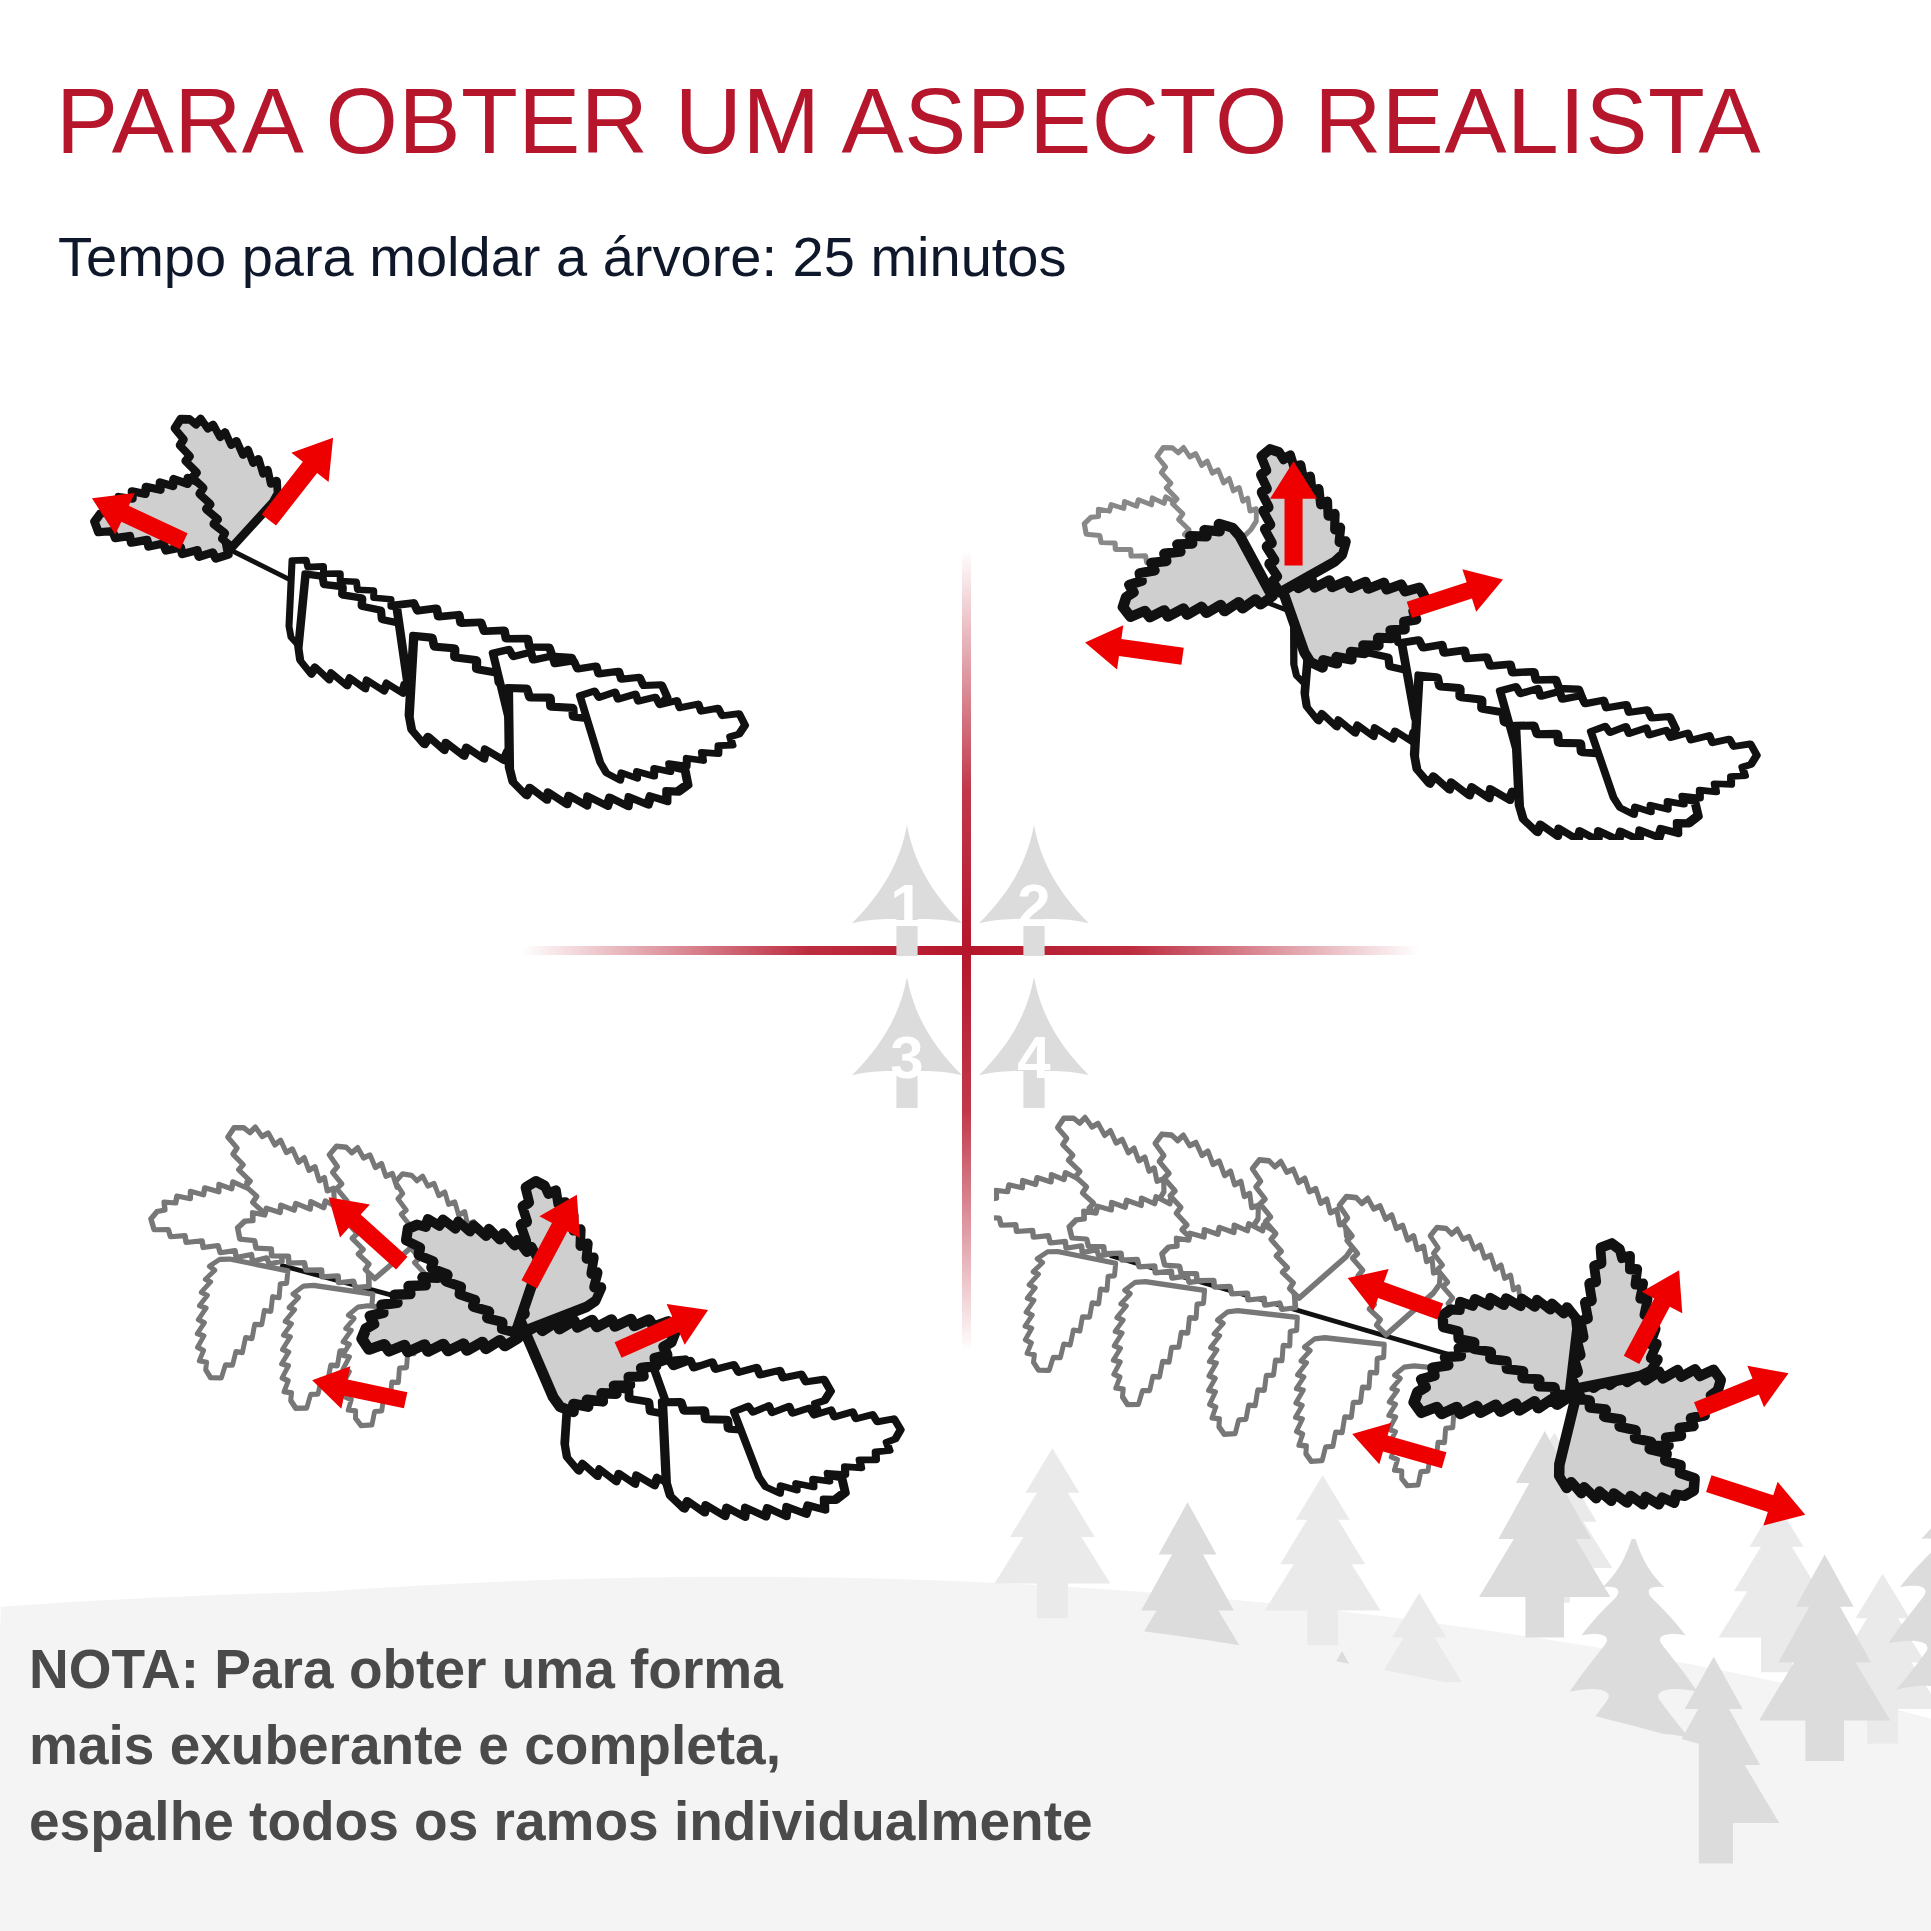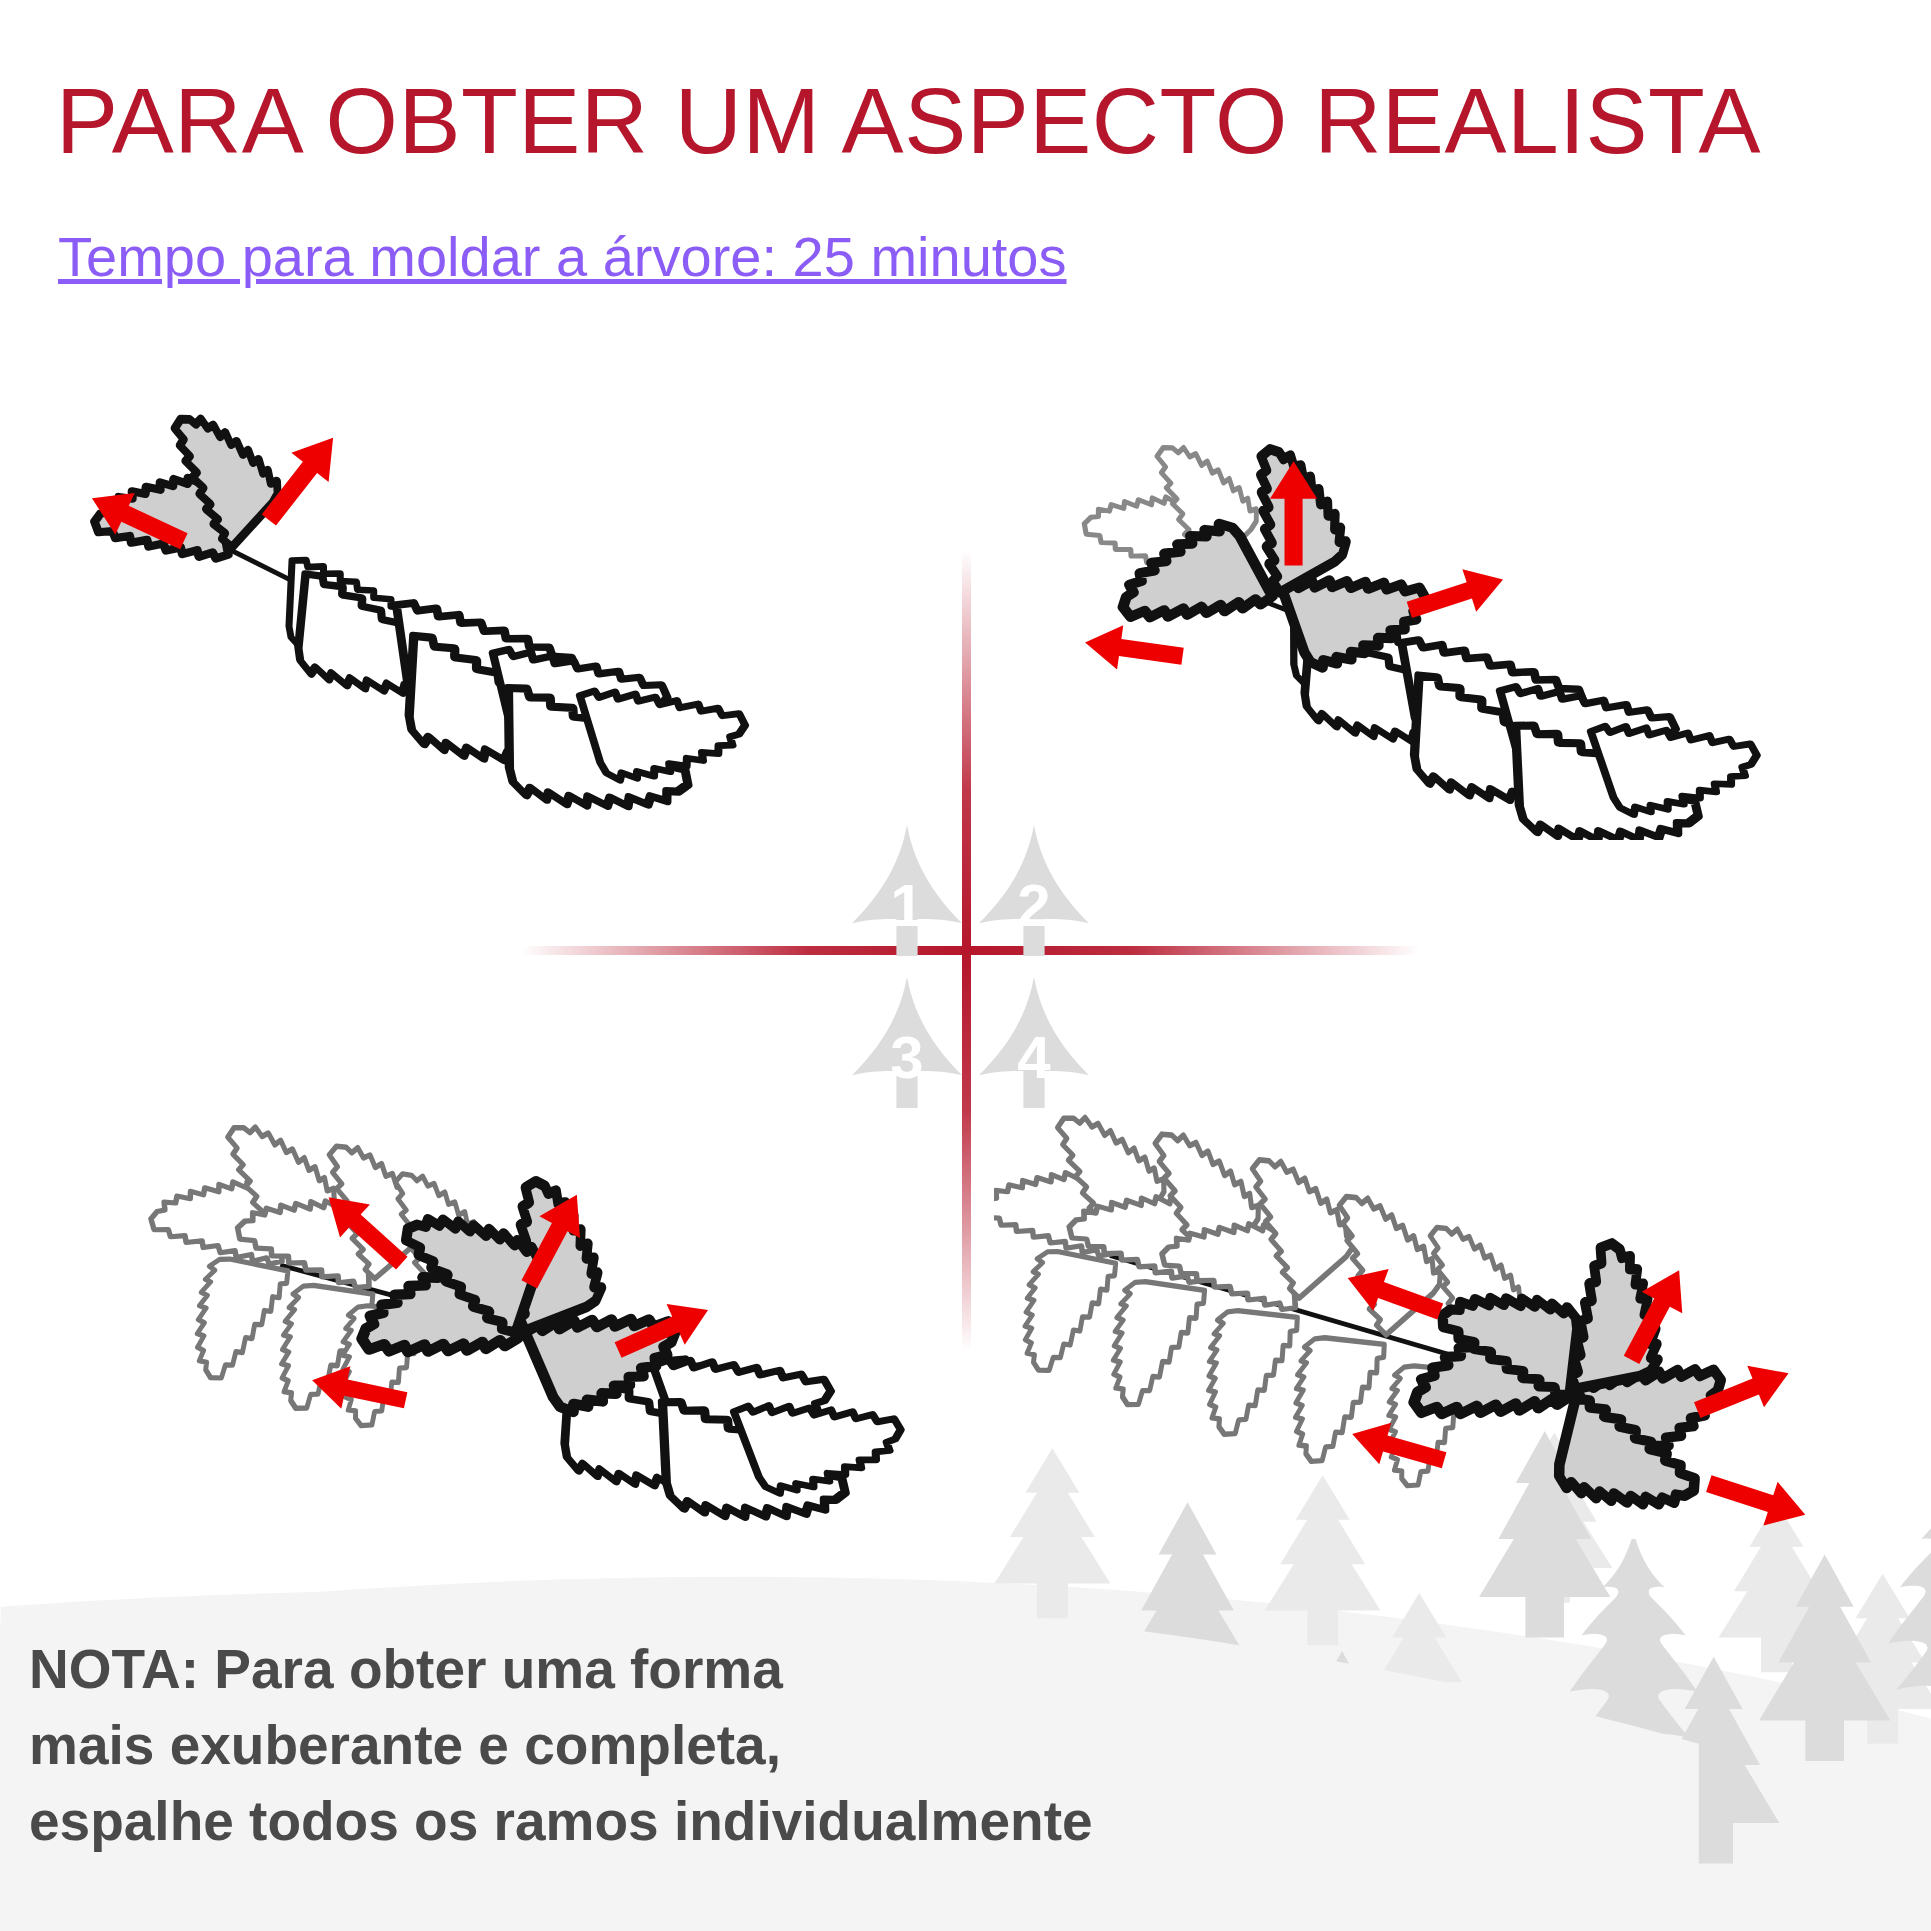--- a/index.html
+++ b/index.html
@@ -18,23 +18,22 @@
     font-size:93px;line-height:1.0;
     font-weight:400;
     letter-spacing:0.5px;
     color:#B5162B;
     white-space:nowrap;
   }
   .subtitle{
     position:absolute;left:58px;top:229px;
     font-size:56px;line-height:1.0;
     font-weight:400;
-    color:#8b5cf6;
+    color:#0f172a;
     white-space:nowrap;
-    text-decoration:underline;
   }
 
   
   .cross-v{
     position:absolute;left:962px;top:550px;
     width:8.7px;height:801px;
     background:linear-gradient(to bottom,
       rgba(181,22,43,0) 0%,
       rgba(181,22,43,0.85) 30%,
       rgba(181,22,43,1) 50%,

